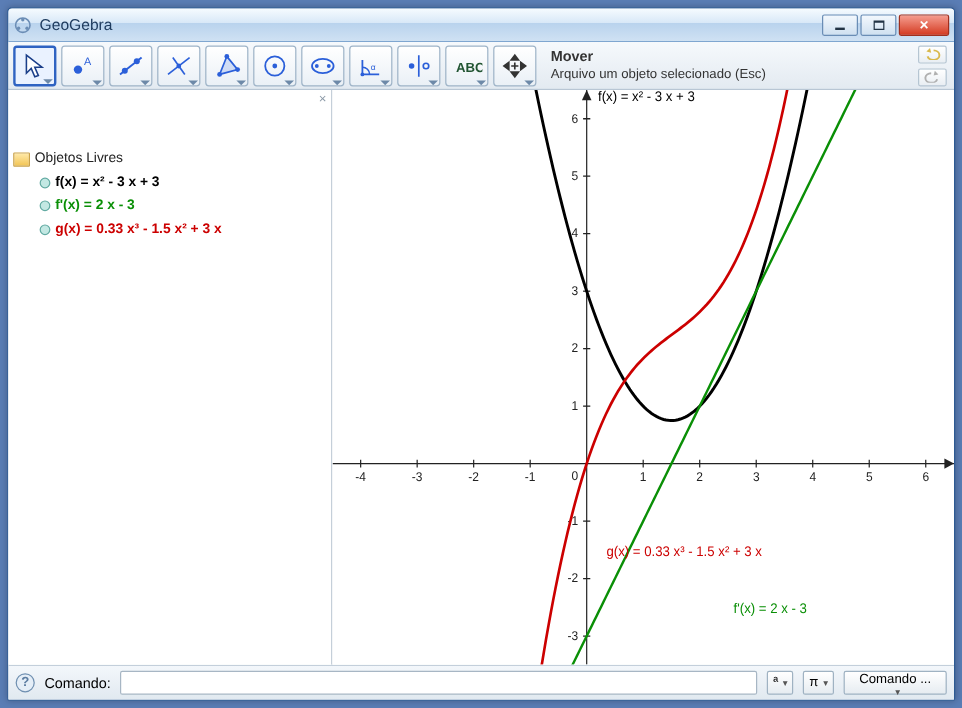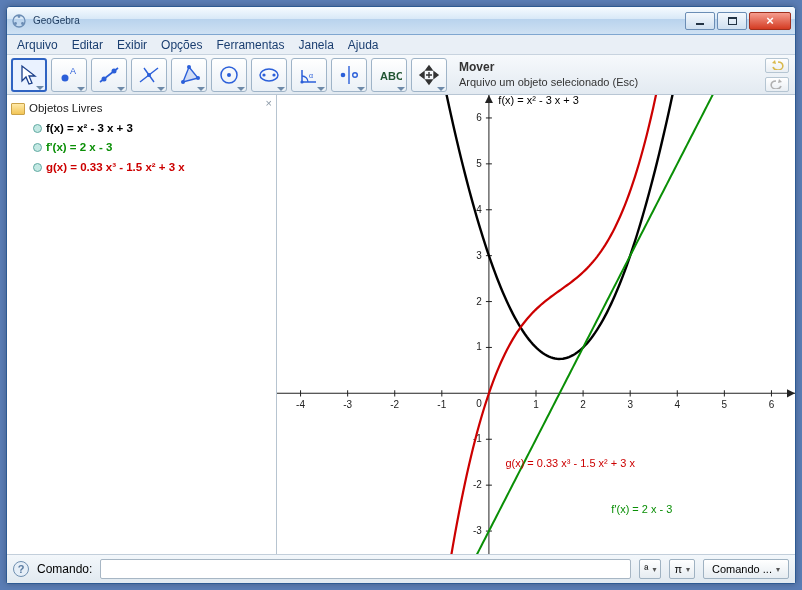--- a/index.html
+++ b/index.html
@@ -30,21 +30,21 @@
     display: flex;
     align-items: center;
     padding: 0 4px;
     border-radius: 3px 3px 0 0;
   }
   .titlebar .app-icon {
     width: 16px; height: 16px;
     margin-right: 6px;
     display:flex;align-items:center;justify-content:center;
   }
-  .titlebar .title { color: #1d3a5d; font-size: 10px; flex: 1; }
+  .titlebar .title { color: #1d3a5d; font-size: 13px; flex: 1; }
   .win-btns { display:flex; gap:2px; }
   .win-btn {
     width: 30px; height: 18px;
     border: 1px solid #6a8db5;
     border-radius: 2px;
     background: linear-gradient(#f3f8fd,#cfe0f0);
     display:flex;align-items:center;justify-content:center;
     font-size: 10px;
   }
   .win-btn.close { background: linear-gradient(#f59d8f,#d43b22); border-color:#a02f1d; color:#fff; width:42px; }
@@ -107,21 +107,21 @@
     overflow:hidden;
   }
   .sidebar {
     width: 270px;
     border-right:1px solid #b7c4d0;
     background:#fff;
     position:relative;
     padding:4px 2px;
   }
   .sidebar-close { position:absolute; top:2px; right:4px; color:#8a98a6;font-size:11px;cursor:default;}
-  .tree { font-size:11.5px; line-height:1.7;}
+  .tree { font-size:11.5px; line-height:1.7;margin-top:44px;}
   .tree .folder { display:flex;align-items:center;gap:4px;padding-left:2px;color:#222;}
   .tree .folder .ficon{width:14px;height:12px;background:linear-gradient(#ffe9a8,#f2c556);border:1px solid #caa249;border-radius:1px;}
   .tree .item { padding-left:24px; display:flex;align-items:center;gap:4px;}
   .tree .item .dot{width:9px;height:9px;border-radius:50%;background:#c3e8e3;border:1px solid #62aaa2;}
   .tree .item span.lbl{font-weight:bold;}
   .c-black{color:#000;} .c-green{color:#0a8f06;} .c-red{color:#cc0000;}
 
   .canvas-wrap{flex:1;position:relative;background:#fff;overflow:hidden;}
   .canvas-wrap svg{width:100%;height:100%;display:block;}
 
@@ -129,21 +129,21 @@
     height:28px;
     background:linear-gradient(#f3f7fb,#e1e9f0);
     display:flex;
     align-items:center;
     padding:0 6px;
     gap:8px;
   }
   .bottombar .qicon{width:16px;height:16px;border-radius:50%;border:1px solid #6f8fb0;display:flex;align-items:center;justify-content:center;font-size:11px;font-weight:bold;color:#5a7ba0;background:#e5eef7;}
   .bottombar input.entry{flex:1;height:20px;border:1px solid #a7b6c4;border-radius:2px;padding:0 4px;font-size:12px;background:#fff;}
   .bottombar .smallbtn{height:20px;min-width:22px;border:1px solid #9fb2c2;border-radius:2px;background:linear-gradient(#fff,#e6ecf1);display:flex;align-items:center;justify-content:center;font-size:11px;padding:0 4px;}
-  .bottombar .smallbtn.wide{min-width:86px;padding:0 6px;justify-content:center;}
+  .bottombar .smallbtn.wide{min-width:86px;padding:0 6px;justify-content:flex-start;flex-direction:column;}
   .bottombar .smallbtn .dd{margin-left:4px;font-size:8px;color:#555;}
 </style>
 </head>
 <body>
 
 <div class="window">
   <div class="titlebar">
     <span class="app-icon">
       <svg viewBox="0 0 16 16">
           <circle cx="8" cy="8" r="6" fill="none" stroke="#6b8db5" stroke-width="1.3"></circle>
@@ -159,29 +159,20 @@
         </div>
       <div class="win-btn max">
           <span></span>
         </div>
       <div class="win-btn close">
           <span>×</span>
         </div>
     </div>
   </div>
 
-  <div class="menubar">
-    <span>Arquivo</span>
-    <span>Editar</span>
-    <span>Exibir</span>
-    <span>Opções</span>
-    <span>Ferramentas</span>
-    <span>Janela</span>
-    <span>Ajuda</span>
-  </div>
 
   <div class="toolbar">
     <div class="tbtn selected">
       <svg viewBox="0 0 26 26">
           <path d="M6 4 L6 19 L10 15 L13 22 L16 21 L13 14 L19 14 Z" fill="#fff" stroke="#1b3f8a" stroke-width="1.3"></path>
         </svg>
         <span class="chev"></span>
     </div>
     <div class="tbtn">
       <svg viewBox="0 0 26 26">

